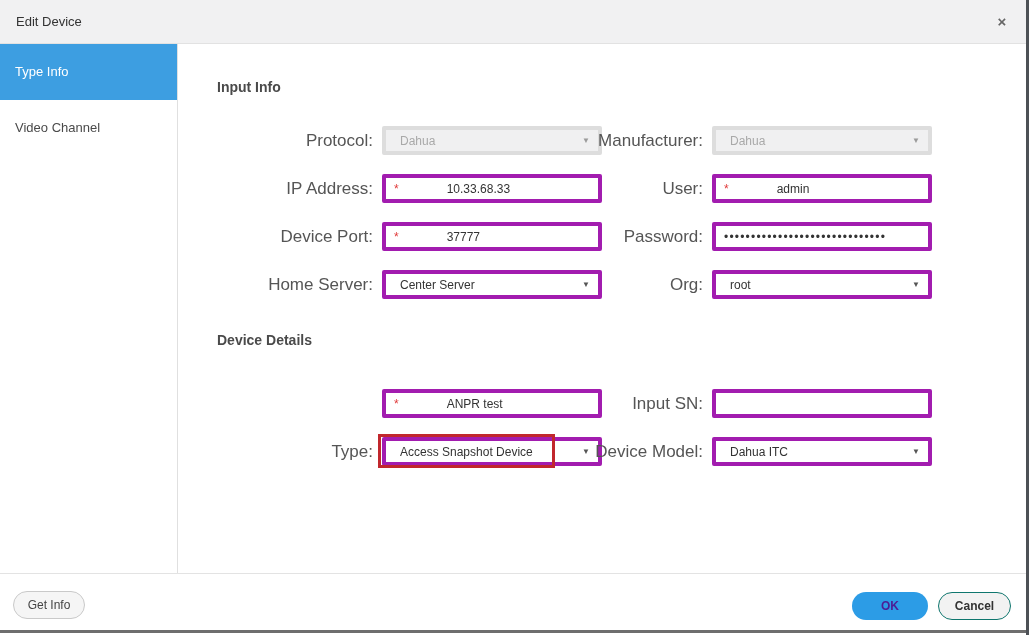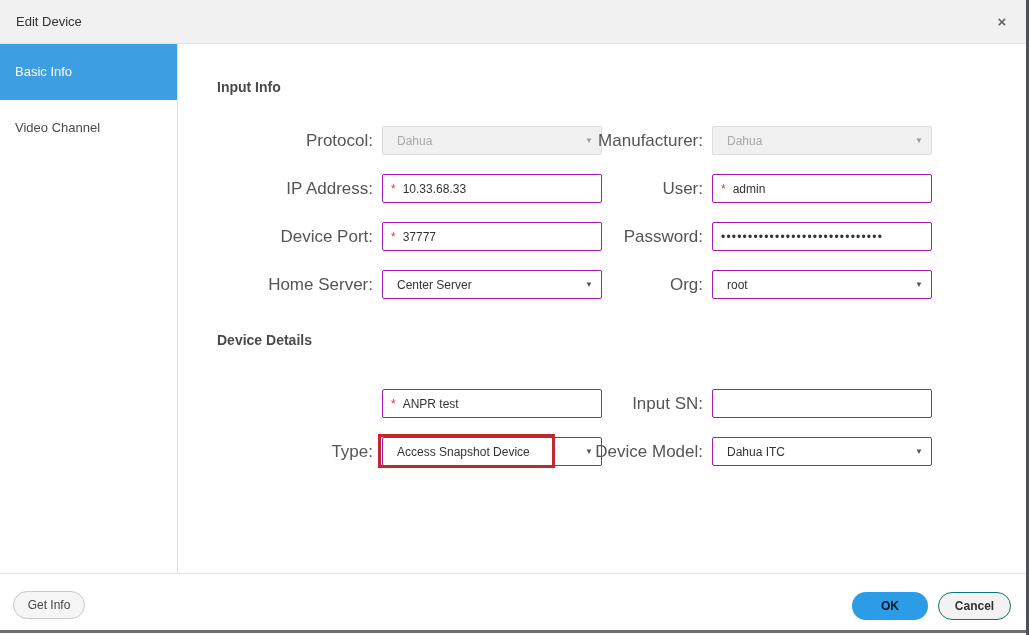--- a/index.html
+++ b/index.html
@@ -29,22 +29,22 @@
   #h-device-details { left:217px; top:332px; }
 
   
   .flabel { position:absolute; height:29px; line-height:29px; font-size:17px;
     color:#555; text-align:right; }
   .flabel.lcol { left:200px; width:173px; }
   .flabel.rcol { left:590px; width:113px; }
 
   
   .field { position:absolute; width:220px; height:29px; background:#fff;
-    border:1px solid #a21caf; border-radius:2px; display:flex; align-items:center;
-    padding:0 8px; font-size:12px; color:#333; overflow:hidden; cursor:text; }
+    border:4px solid #a21caf; border-radius:2px; display:flex; align-items:center;
+    padding:0 8px; font-size:12px; color:#333; overflow:hidden; cursor:text;gap:41px; }
   .lcolf { left:382px; }
   .rcolf { left:712px; }
   .select { justify-content:space-between; padding-left:14px; cursor:pointer; }
   .select .sel-text { white-space:nowrap; }
   .arrow { font-size:8px; color:#555; flex:none; margin-left:6px; }
   .disabled { background:#f0f0f1; border-color:#ddd; color:#a9a9a9; cursor:default; }
   .disabled .arrow { color:#9b9b9b; }
   .asterisk { color:#e03a3a; margin-right:7px; font-size:12px; flex:none; }
   .pwd { letter-spacing:1.2px; font-size:12px; white-space:nowrap; color:#333; }
 
@@ -57,21 +57,21 @@
     border:3px solid #c1272d; pointer-events:none; }
 
   
   .footer { position:absolute; left:0; top:573px; width:1026px; height:57px;
     background:#fff; border-top:1px solid #e3e3e3; }
   .btn { position:absolute; height:28px; border-radius:14px; font-size:12px;
     text-align:center; line-height:26px; cursor:pointer; }
   .btn-getinfo { left:13px; top:17px; width:72px; background:#f5f5f5;
     border:1px solid #c9c9c9; color:#444; }
   .btn-ok { left:852px; top:18px; width:76px; background:#2c9ce6; border:none;
-    color:#0f172a; font-weight:bold; line-height:28px; }
+    color:#4c1d95; font-weight:bold; line-height:28px; }
   .btn-cancel { left:938px; top:18px; width:73px; background:#f2f2f2;
     border:1px solid #0f766e; color:#333; font-weight:bold; }
 
   
   .edge-right { position:absolute; left:1026px; top:0; width:3px; height:635px;
     background:#4d5156; }
   .edge-bottom { position:absolute; left:0; top:630px; width:1026px; height:3px;
     background:#6e6e6e; }
 </style>
 </head>
@@ -79,21 +79,21 @@
 
 <div class="dialog">
 
   <div class="titlebar">
     <div class="title">Edit Device</div>
     <div class="close-btn">×</div>
   </div>
 
   <div class="sidebar">
     <div class="side-item selected">
-      <span>Basic Info</span>
+      <span>Type Info</span>
     </div>
     <div class="side-item">
       <span>Video Channel</span>
     </div>
   </div>
 
   <div class="section-heading" id="h-input-info">Input Info</div>
   <div class="section-heading" id="h-device-details">Device Details</div>
 
   <div class="flabel lcol r1">Protocol:</div>

